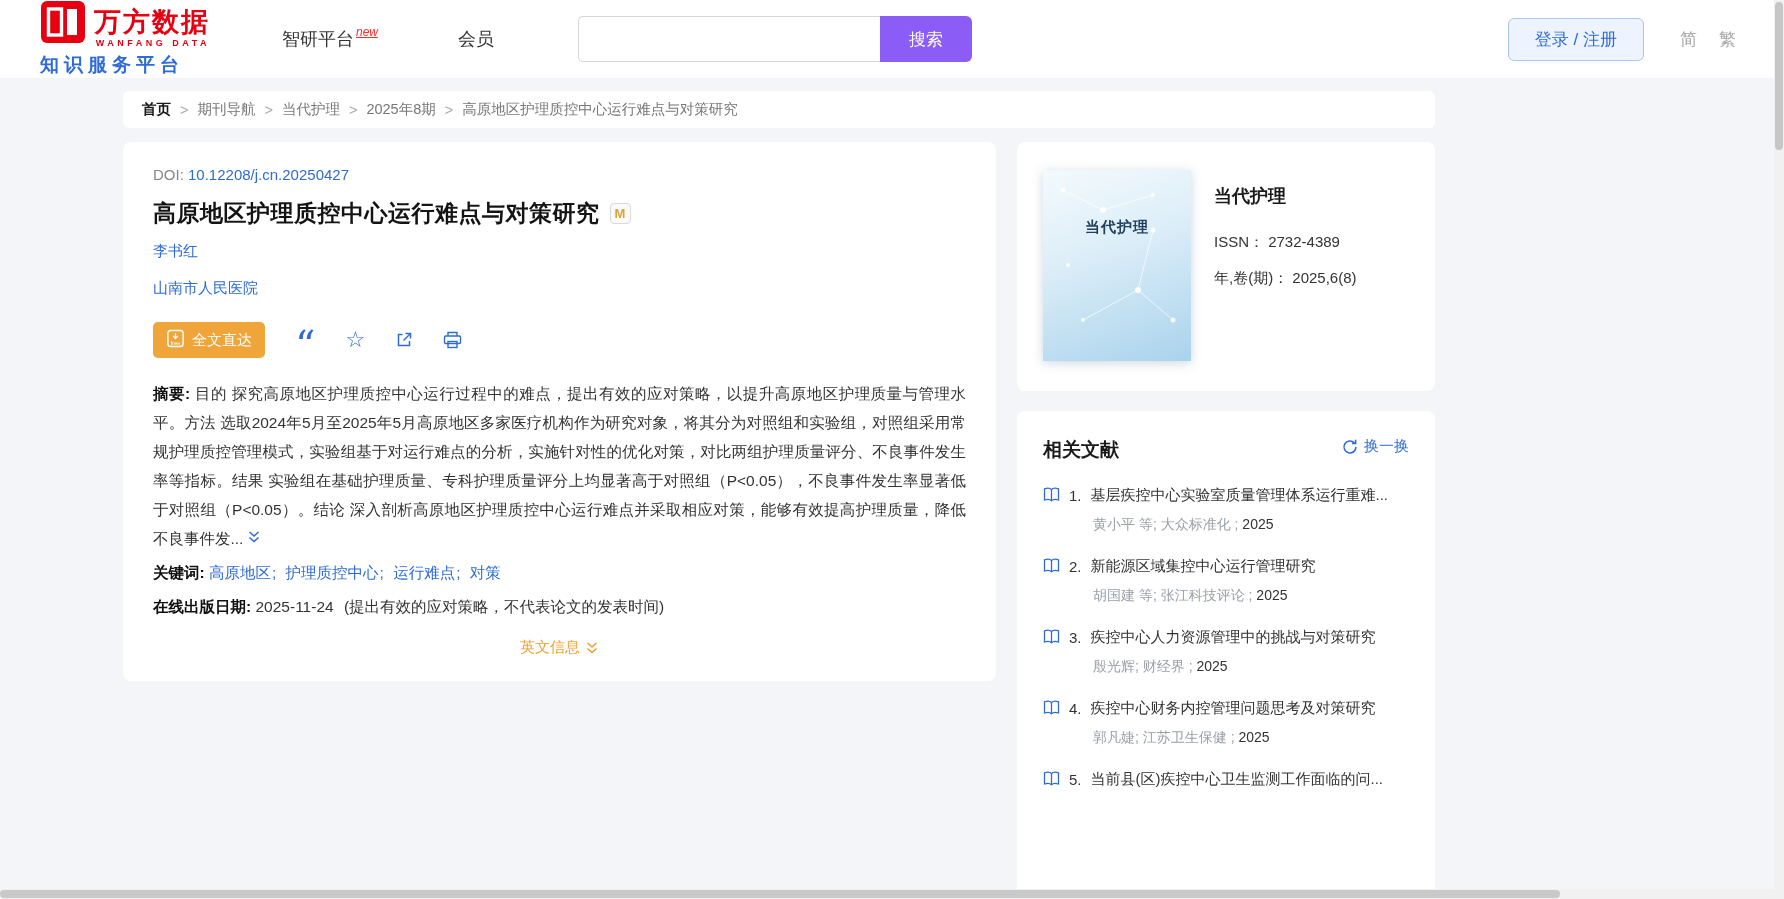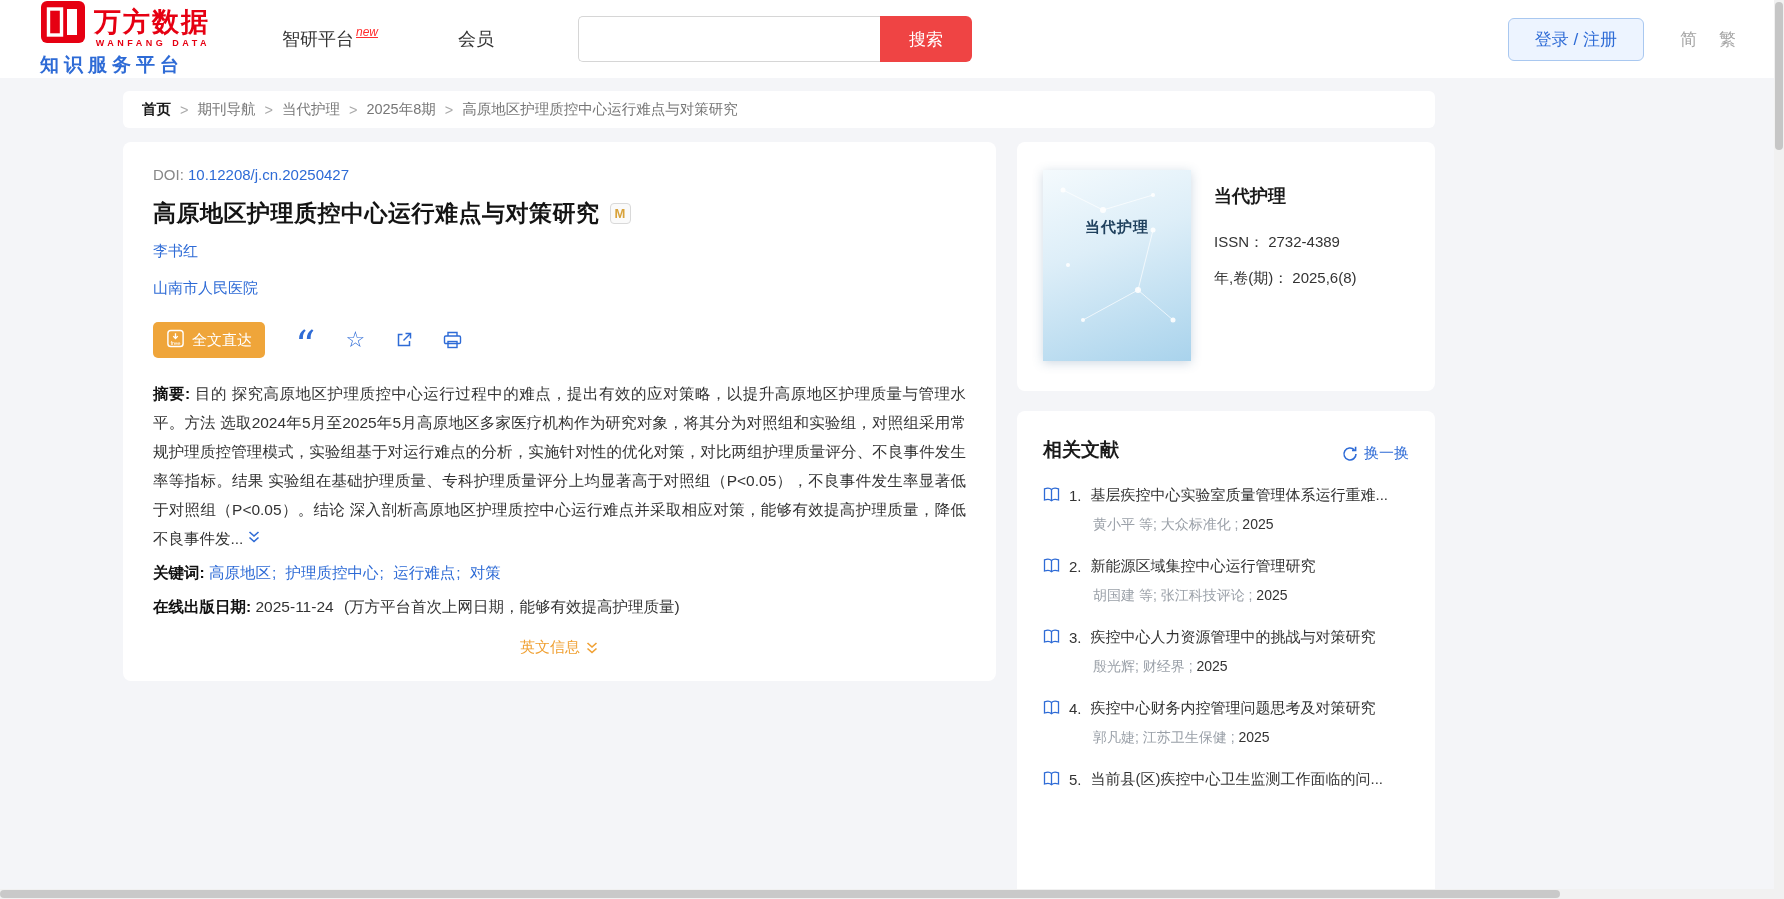--- a/index.html
+++ b/index.html
@@ -14,21 +14,21 @@
   .logo-top { display:flex; align-items:flex-end; gap:8px; }
   .brand-col { display:flex; flex-direction:column; align-items:flex-end; }
   .brand { color:#e60012; font-size:27px; font-weight:bold; letter-spacing:2px; line-height:1.05; }
   .brand-en { color:#e60012; font-size:9px; font-weight:bold; letter-spacing:3.5px; margin-top:2px; }
   .platform { color:#2e6bd6; font-size:19px; font-weight:bold; letter-spacing:5px; margin-top:4px; }
   .nav { display:flex; gap:80px; margin-left:72px; font-size:18px; color:#333; }
   .nav-item { cursor:pointer; position:relative; white-space:nowrap; }
   .nav-badge { color:#ff2d2d; font-size:12px; font-style:italic; position:relative; top:-9px; margin-left:2px;text-decoration:underline; }
   .search-wrap { display:flex; margin-left:84px; }
   .search-input { width:302px; height:46px; border:1px solid #d6d6d6; border-right:none; border-radius:5px 0 0 5px; padding:0 14px; font-size:15px; outline:none; }
-  .search-btn { width:92px; height:46px; background:#ef4444; color:#fff; border:none; border-radius:0 6px 6px 0; font-size:17px; cursor:pointer; }
+  .search-btn { width:92px; height:46px; background:#8b5cf6; color:#fff; border:none; border-radius:0 6px 6px 0; font-size:17px; cursor:pointer; }
   .header-right { margin-left:auto; display:flex; align-items:center; gap:36px; }
   .login-btn { padding:9px 26px; background:#edf4ff; border:1px solid #a9c8f0; color:#2e6bd6; border-radius:6px; font-size:17px; cursor:pointer; white-space:nowrap; }
   .lang { display:flex; gap:22px; color:#a5a5a5; font-size:17px; }
   .lang span { cursor:pointer; }
   
   .breadcrumb { width:1312px; margin:13px 0 14px 123px; background:#fff; border-radius:6px; height:37px; display:flex; align-items:center; padding:0 19px; font-size:14.5px; color:#777; white-space:nowrap; overflow:hidden; }
   .crumb-home { color:#1a1a1a; font-weight:bold; cursor:pointer; }
   .crumb { cursor:pointer; }
   .crumb-sep { margin:0 9px; color:#aaa; }
   
@@ -60,21 +60,21 @@
   .side { width:418px; }
   .journal-card { background:#fff; border-radius:8px; padding:28px 26px 30px; display:flex; gap:23px; }
   .cover { width:148px; height:191px; background:linear-gradient(160deg,#f4fafd 0%,#ddeef8 40%,#a9d3ec 100%); box-shadow:0 2px 10px rgba(60,100,140,.25); position:relative; cursor:pointer; flex-shrink:0; }
   .cover-title { position:absolute; top:48px; left:0; right:0; text-align:center; font-size:15px; font-weight:bold; color:#20415e; letter-spacing:1px; }
   .cover svg.net { position:absolute; inset:0; }
   .j-info { padding-top:14px; font-size:15px; color:#333; }
   .j-name { font-size:18px; font-weight:bold; color:#1a1a1a; }
   .j-issn { margin-top:25px; }
   .j-vol { margin-top:17px; }
   .related-card { background:#fff; border-radius:8px; margin-top:20px; padding:26px 26px 30px; height:620px; }
-  .related-head { display:flex; justify-content:space-between; align-items:flex-end; }
+  .related-head { display:flex; justify-content:space-between; align-items:flex-start; }
   .related-title { font-size:19px; font-weight:bold; color:#1a1a1a; }
   .refresh-link { display:flex; align-items:center; gap:6px; color:#2e6bd6; font-size:15px; cursor:pointer; }
   .rel-item { margin-top:23px; }
   .rel-row { display:flex; align-items:center; gap:9px; font-size:15px; color:#333; }
   .rel-no { flex-shrink:0; }
   .rel-title { white-space:nowrap; overflow:hidden; text-overflow:ellipsis; cursor:pointer; max-width:300px; }
   .rel-meta { margin:11px 0 0 50px; font-size:14px; color:#9aa0a8; }
   .rel-meta .year { color:#333; }
   .book-icon { flex-shrink:0; }
   
@@ -194,21 +194,21 @@
       <span class="meta-label">关键词:</span>
       <span class="kw">高原地区</span>
       <span class="kw">护理质控中心</span>
       <span class="kw">运行难点</span>
       <span class="kw">对策</span>
     </div>
 
     <div class="pub-row">
       <span class="meta-label">在线出版日期:</span>
       <span>2025-11-24</span>
-      <span class="pub-note">(万方平台首次上网日期，能够有效提高护理质量)</span>
+      <span class="pub-note">(提出有效的应对策略，不代表论文的发表时间)</span>
     </div>
 
     <div class="english-row">
       <span>英文信息</span><svg width="14" height="14" viewBox="0 0 14 14" fill="none" stroke="#f0a032" stroke-width="1.6">
           <path d="M2.5 2L7 6l4.5-4"></path>
           <path d="M2.5 7.5L7 11.5l4.5-4"></path>
         </svg>
     </div>
   </div>
 

